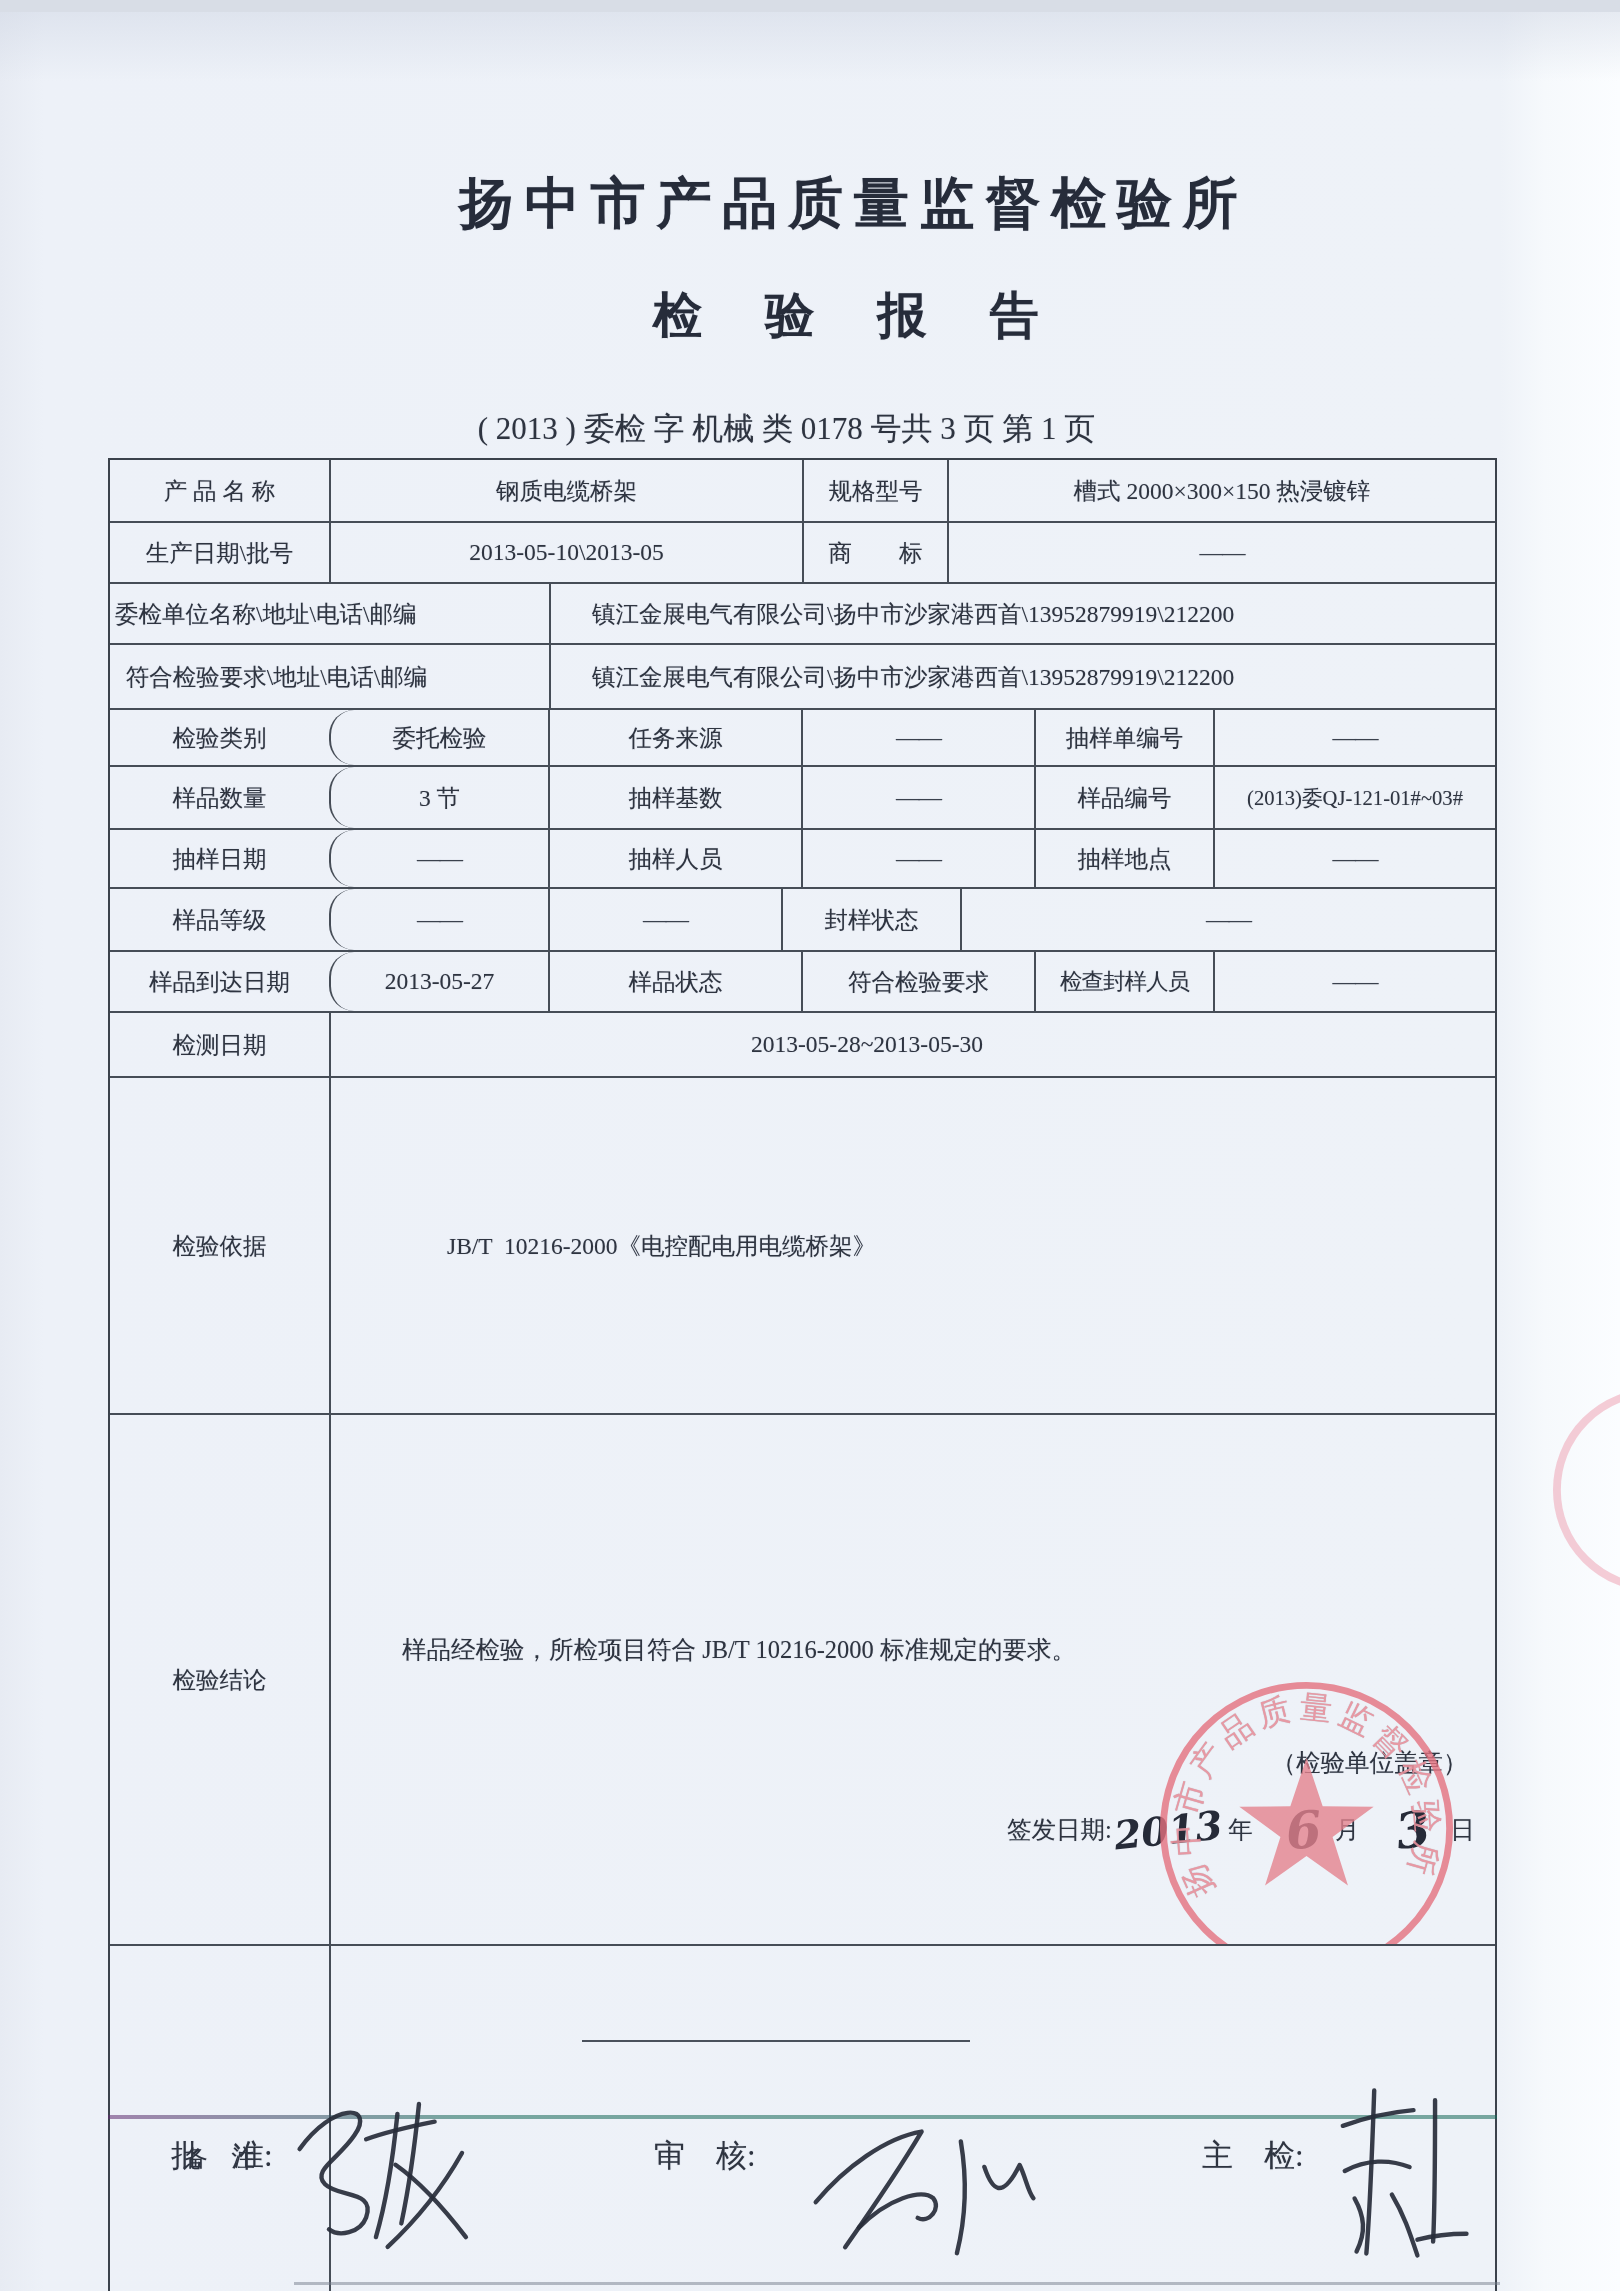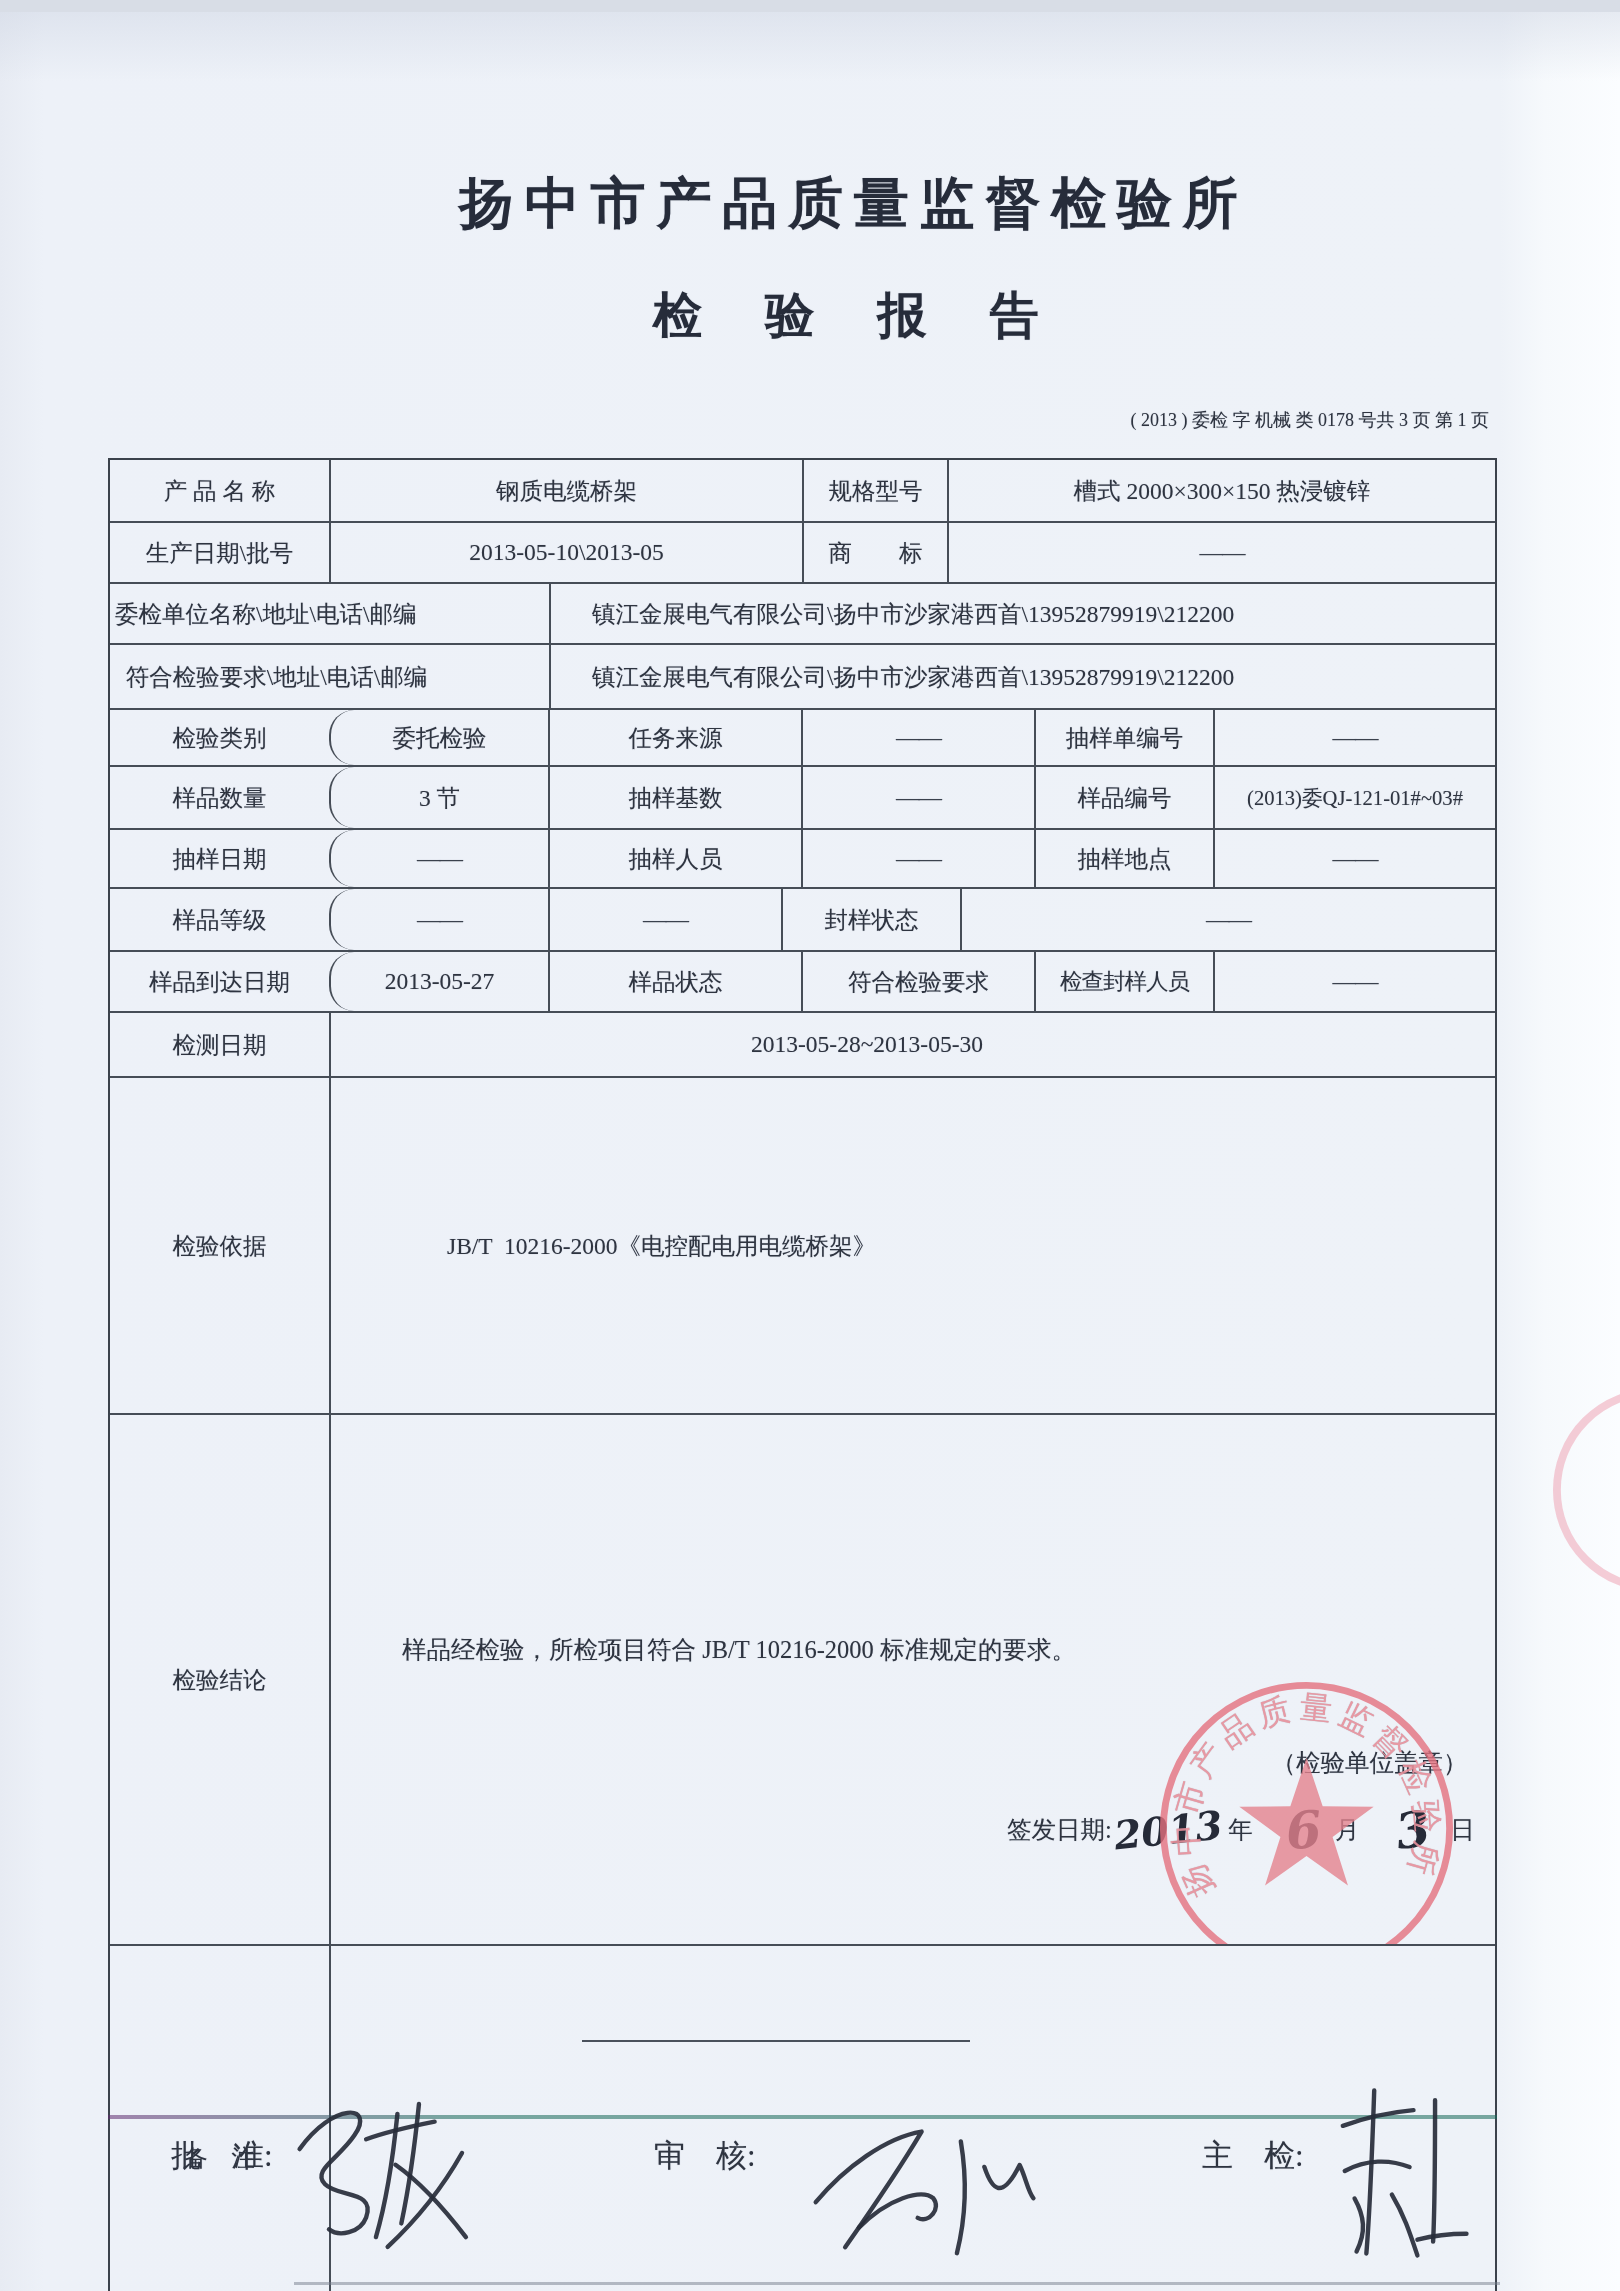--- a/index.html
+++ b/index.html
@@ -8,21 +8,21 @@
     background:linear-gradient(90deg,#e7ebf3 0px,#edf1f8 44px,#eef2f8 1500px,#f6f9fc 1544px,#fbfdff 1620px);
     overflow:hidden;
     font-family:"Liberation Serif","DejaVu Serif",serif;
     color:#2e3440;
   }
   .page::before{content:"";position:absolute;left:0;top:0;right:0;height:69px;
     background:linear-gradient(180deg,rgba(205,212,226,.45),rgba(205,212,226,0));pointer-events:none;}
   .txt{text-shadow:0 0 1px rgba(60,70,95,.35);}
   .title1{position:absolute;left:459px;top:155px;font-size:55px;font-weight:bold;letter-spacing:10.8px;color:#262c3a;}
   .title2{position:absolute;left:653px;top:271px;font-size:49px;font-weight:bold;letter-spacing:25.5px;white-space:pre;color:#262c3a;}
-  .docline{position:absolute;left:100px;top:396px;width:1389px;display:flex;justify-content:flex-end;font-size:18px;}
+  .docline{position:absolute;left:92px;top:396px;width:1389px;display:flex;justify-content:center;font-size:31px;}
   .tbl{position:absolute;left:108px;top:446px;width:1389px;height:1913px;box-sizing:border-box;
        border:2.9px solid #3b424c;display:flex;flex-direction:column;}
   .tr{display:flex;flex:none;}
   .tr + .tr{border-top:2px solid #464d57;}
   .tr.fill{flex:1;}
   .td{box-sizing:border-box;display:flex;align-items:center;justify-content:center;
       font-size:23.5px;overflow:hidden;white-space:nowrap;}
   .td + .td{border-left:2px solid #464d57;}
   .td.left{justify-content:flex-start;}
   .pre{white-space:pre;}

